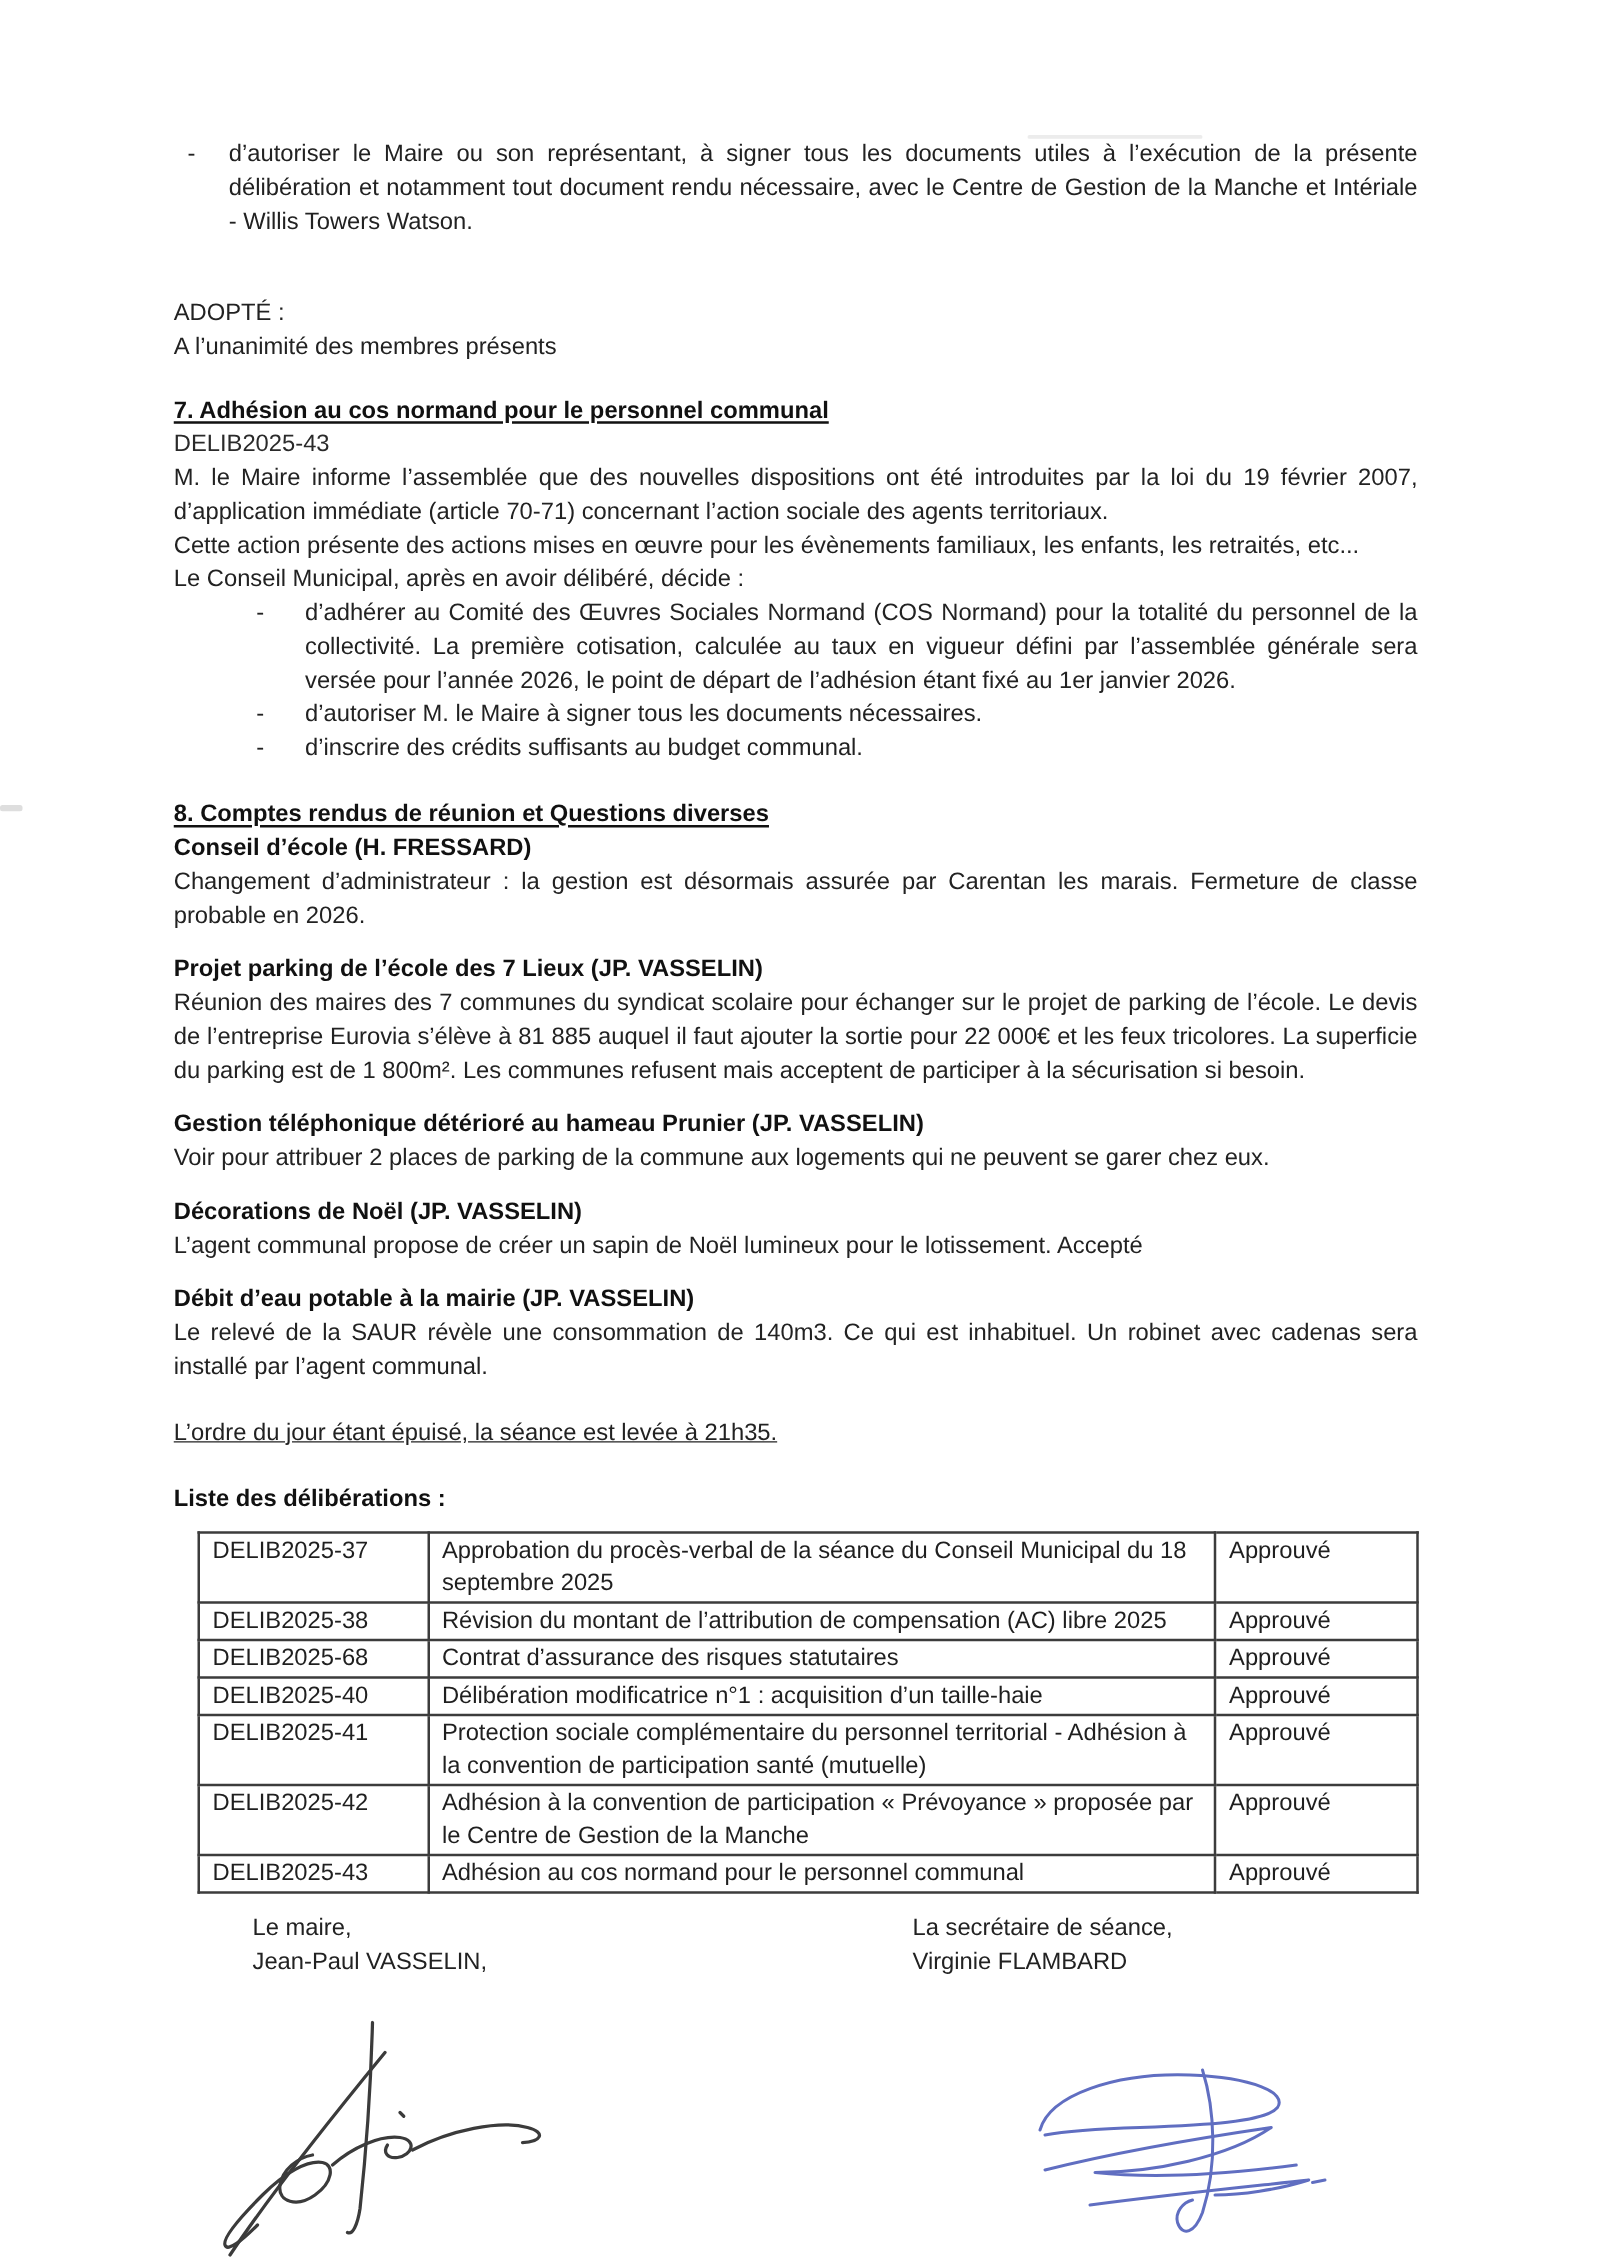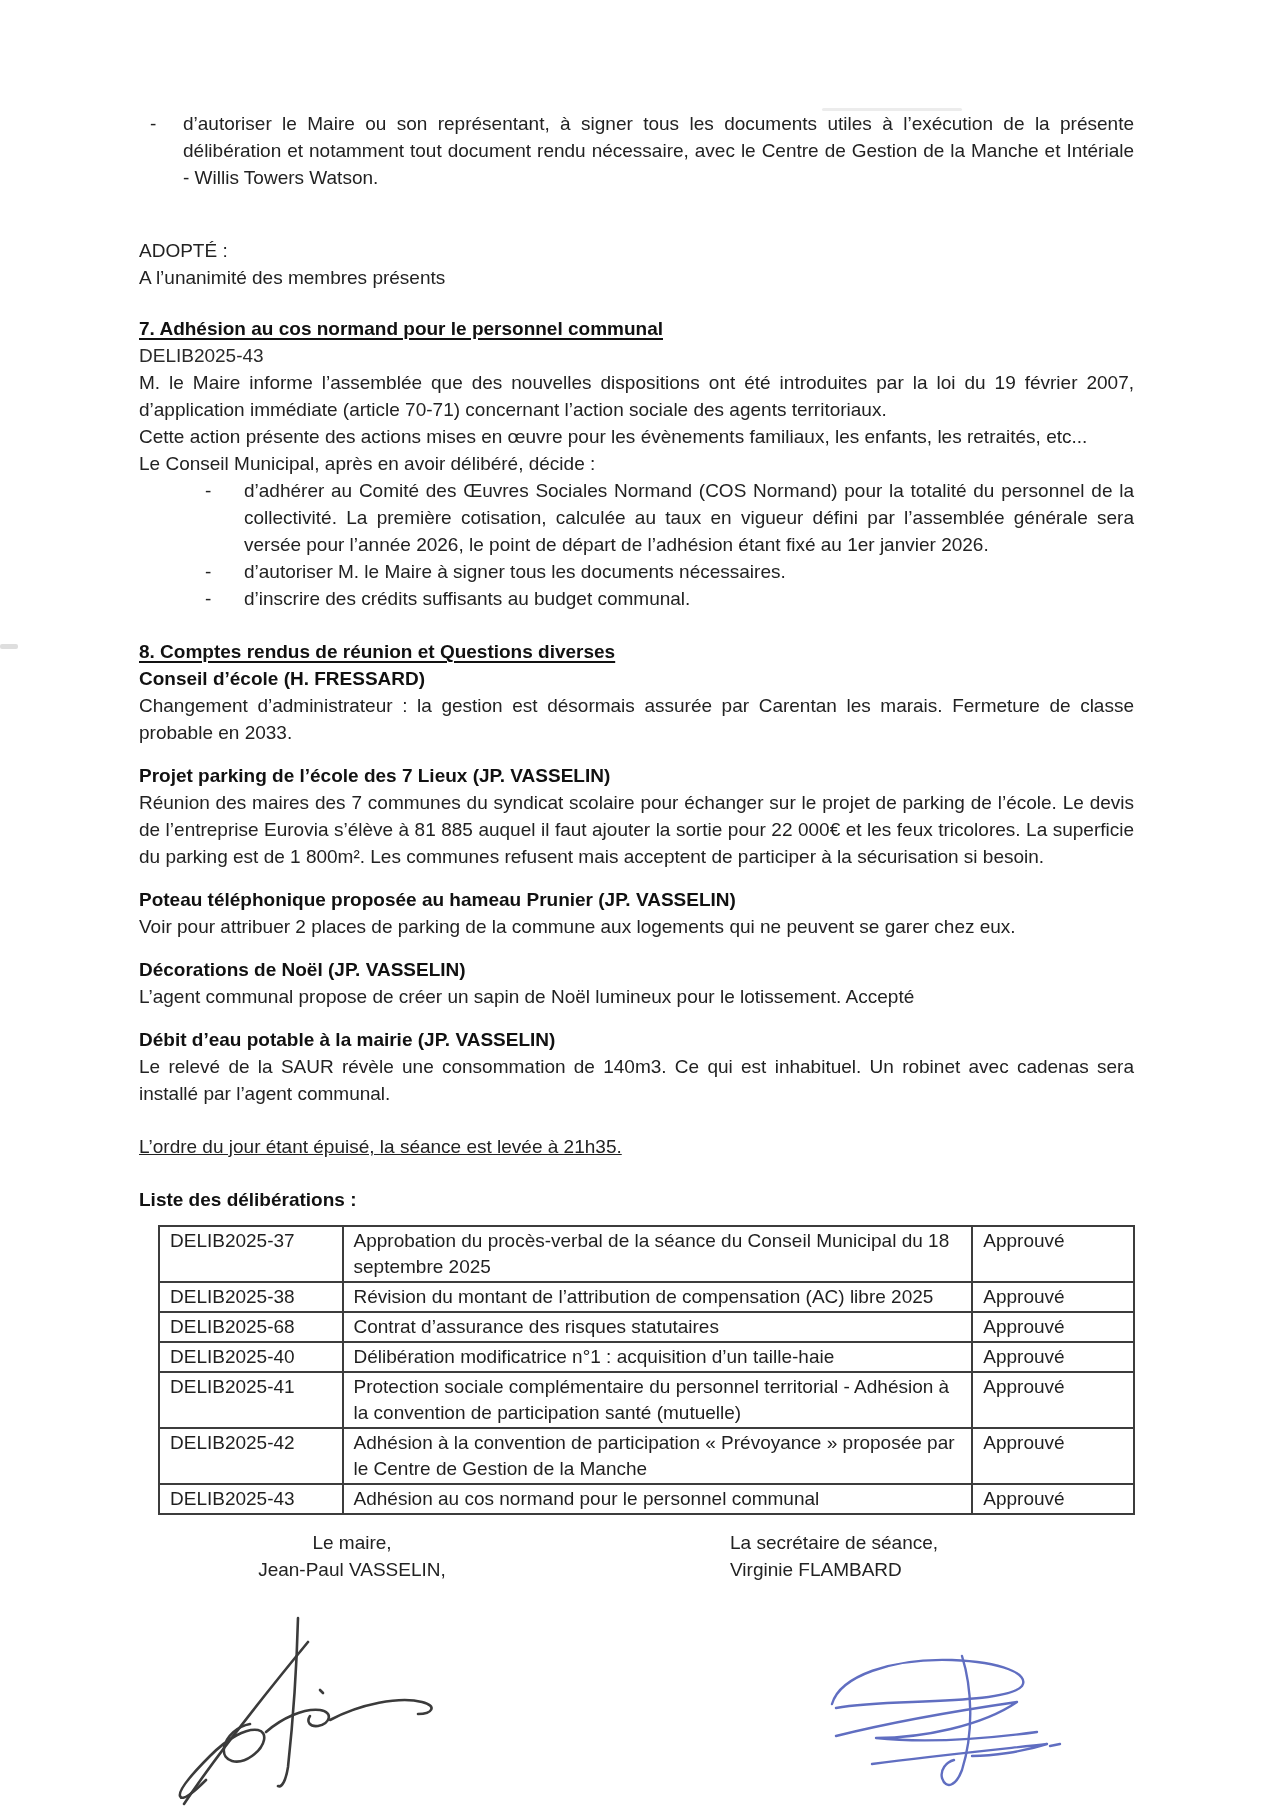--- a/index.html
+++ b/index.html
@@ -58,21 +58,21 @@
     border: 2px solid #3c3c3c;
     padding: 1px 10px;
     vertical-align: top;
     color: #1f1f1f;
   }
   td.c-ref { width: 160px; }
   td.c-subject { width: 549px; }
   td.c-status { width: 141px; border-radius: 23px; }
 
   .sig-row { display: flex; margin-top: 14px; }
-  .sig-left { margin-left: 63px; width: 300px; text-align: center; }
+  .sig-left { margin-left: 63px; width: 300px; }
   .sig-right { margin-left: 228px; width: 330px; }
 
   .sig-svg { position: absolute; }
   #mayor-sig { left: 170px; top: 1612px; }
   #secretary-sig { left: 812px; top: 1652px; }
   .sig-svg path { fill: none; stroke-linecap: round; stroke-linejoin: round; }
 
   .artifact { position: absolute; background: #dedede; border-radius: 2px; }
   .artifact.a1 { left: 0; top: 644px; width: 18px; height: 5px; }
   .artifact.a2 { left: 822px; top: 108px; width: 140px; height: 3px; background: #ececec; }
@@ -108,28 +108,28 @@
   </div>
   <div class="dhang">
     <span class="marker">-</span>
     <span class="btxt">d’inscrire des crédits suffisants au budget communal.</span>
   </div>
 
   <div class="sec-title s8">8. Comptes rendus de réunion et Questions diverses</div>
 
   <div class="qitem first">
     <div class="qhead">Conseil d’école (H. FRESSARD)</div>
-    <div class="justify">Changement d’administrateur : la gestion est désormais assurée par Carentan les marais. Fermeture de classe probable en 2033.</div>
+    <div class="justify">Changement d’administrateur : la gestion est désormais assurée par Carentan les marais. Fermeture de classe probable en 2026.</div>
   </div>
   <div class="qitem">
     <div class="qhead">Projet parking de l’école des 7 Lieux (JP. VASSELIN)</div>
     <div class="justify">Réunion des maires des 7 communes du syndicat scolaire pour échanger sur le projet de parking de l’école. Le devis de l’entreprise Eurovia s’élève à 81 885 auquel il faut ajouter la sortie pour 22 000€ et les feux tricolores. La superficie du parking est de 1 800m². Les communes refusent mais acceptent de participer à la sécurisation si besoin.</div>
   </div>
   <div class="qitem">
-    <div class="qhead">Poteau téléphonique proposée au hameau Prunier (JP. VASSELIN)</div>
+    <div class="qhead">Gestion téléphonique détérioré au hameau Prunier (JP. VASSELIN)</div>
     <div class="justify">Voir pour attribuer 2 places de parking de la commune aux logements qui ne peuvent se garer chez eux.</div>
   </div>
   <div class="qitem">
     <div class="qhead">Décorations de Noël (JP. VASSELIN)</div>
     <div class="justify">L’agent communal propose de créer un sapin de Noël lumineux pour le lotissement. Accepté</div>
   </div>
   <div class="qitem">
     <div class="qhead">Débit d’eau potable à la mairie (JP. VASSELIN)</div>
     <div class="justify">Le relevé de la SAUR révèle une consommation de 140m3. Ce qui est inhabituel. Un robinet avec cadenas sera installé par l’agent communal.</div>
   </div>

